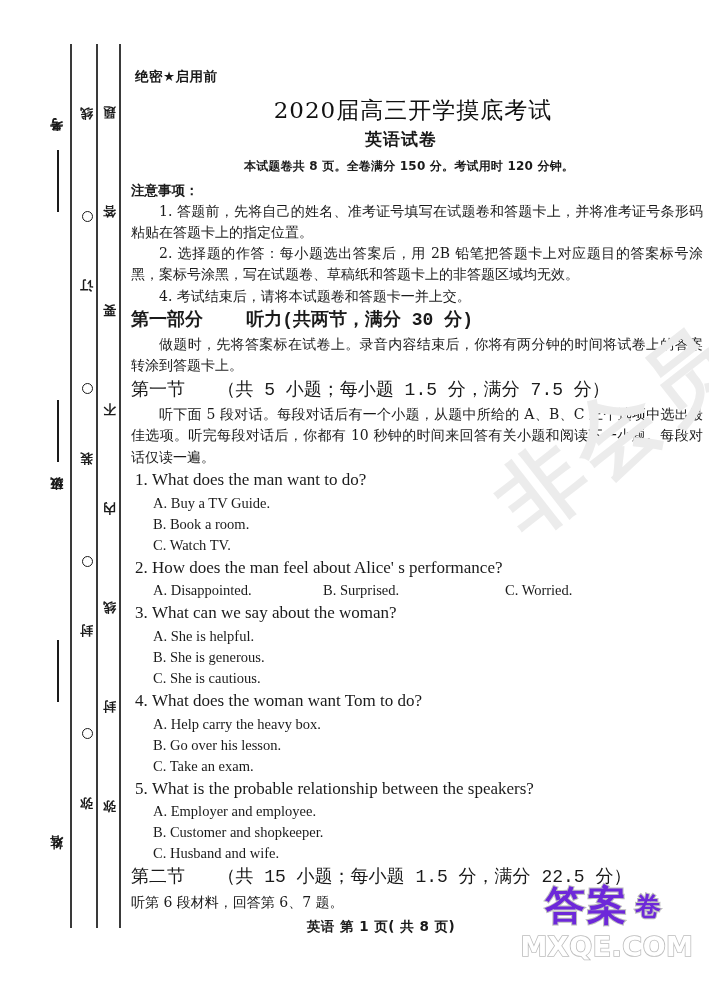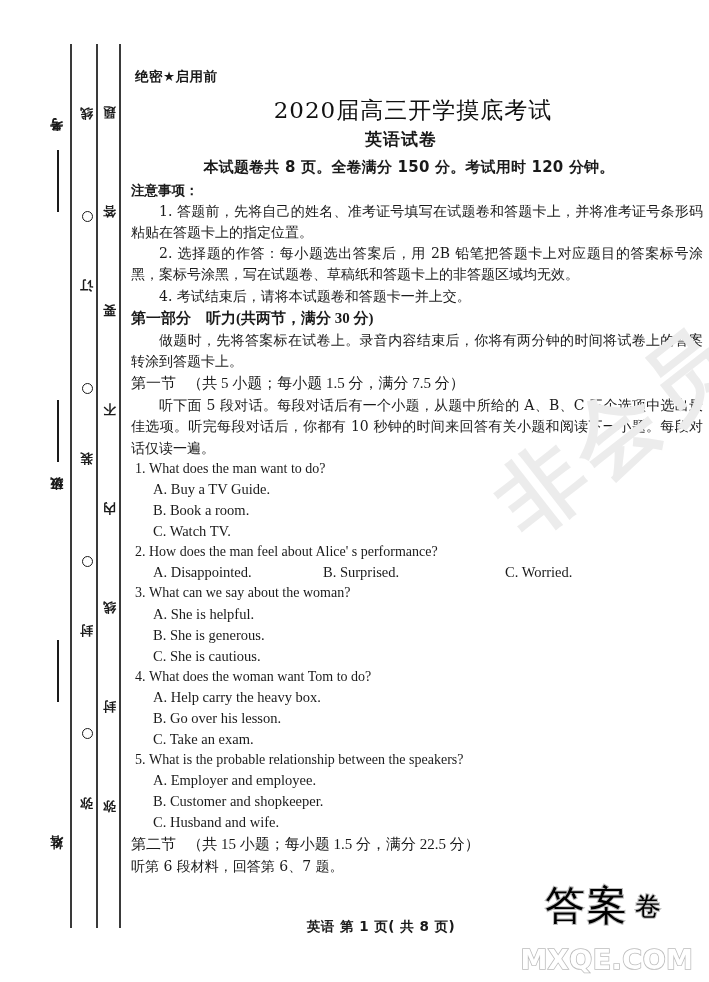--- a/index.html
+++ b/index.html
@@ -139,21 +139,21 @@
     letter-spacing: 1px;
   }
 
   .paper-meta {
     position: absolute;
     left: 0;
     top: 158px;
     width: 556px;
     text-align: center;
     font-family: "DejaVu Sans", "Liberation Sans", sans-serif;
-    font-size: 15px;
+    font-size: 12px;
     font-weight: 700;
     letter-spacing: 0.2px;
   }
 
   .body-flow {
     position: absolute;
     left: 0;
     top: 180px;
     width: 578px;
   }
@@ -166,31 +166,31 @@
     text-align: justify;
     padding-right: 6px;
   }
   .p.indent { text-indent: 28px; }
   .p.bold {
     font-family: "DejaVu Sans", "Liberation Sans", sans-serif;
     font-weight: 700;
     font-size: 13.5px;
   }
   .p.hdr {
-    font-family: Liberation Serif, serif;
-    font-size: 15px;
+    font-family: Liberation Mono, monospace;
+    font-size: 18px;
   }
   .p.hdr b {
     font-weight: 700;
   }
 
   .q {
     margin: 0;
     font-family: "Liberation Serif", "DejaVu Serif", serif;
-    font-size: 14px;
+    font-size: 17px;
     line-height: 1.45;
     padding-left: 4px;
   }
   .opt {
     margin: 0;
     font-family: "Liberation Serif", "DejaVu Serif", serif;
     font-size: 14.5px;
     line-height: 1.45;
     padding-left: 22px;
   }
@@ -241,22 +241,22 @@
     top: 884px;
     width: 190px;
     height: 86px;
     text-align: center;
     pointer-events: none;
     user-select: none;
   }
   #site-logo .logo-cn {
     font-family: "DejaVu Sans", "Liberation Sans", sans-serif;
     font-size: 40px;
-    font-weight: 400;
-    color: #000000;
+    font-weight: 700;
+    color: #6d28d9;
     letter-spacing: 2px;
     line-height: 1.05;
     -webkit-text-stroke: 2px #bdbdbd;
     paint-order: stroke fill;
     text-shadow: 0 0 1px #c9c9c9;
   }
   #site-logo .logo-cn .circled {
     display: inline-block;
     border: 3px solid #ffffff;
     border-radius: 50%;
@@ -268,21 +268,21 @@
     vertical-align: 4px;
   }
   #site-logo .logo-domain {
     font-family: "DejaVu Sans", "Liberation Sans", sans-serif;
     font-size: 27px;
     font-weight: 700;
     color: #ffffff;
     letter-spacing: 0.5px;
     -webkit-text-stroke: 1.6px #bdbdbd;
     paint-order: stroke fill;
-    margin-top: 18px;
+    margin-top: 5px;
   }
 </style>
 </head>
 <body>
 
 <div id="seal-sidebar">
   <div class="seal-rule r1"></div>
   <div class="seal-rule r2"></div>
   <div class="seal-rule r3"></div>
 

